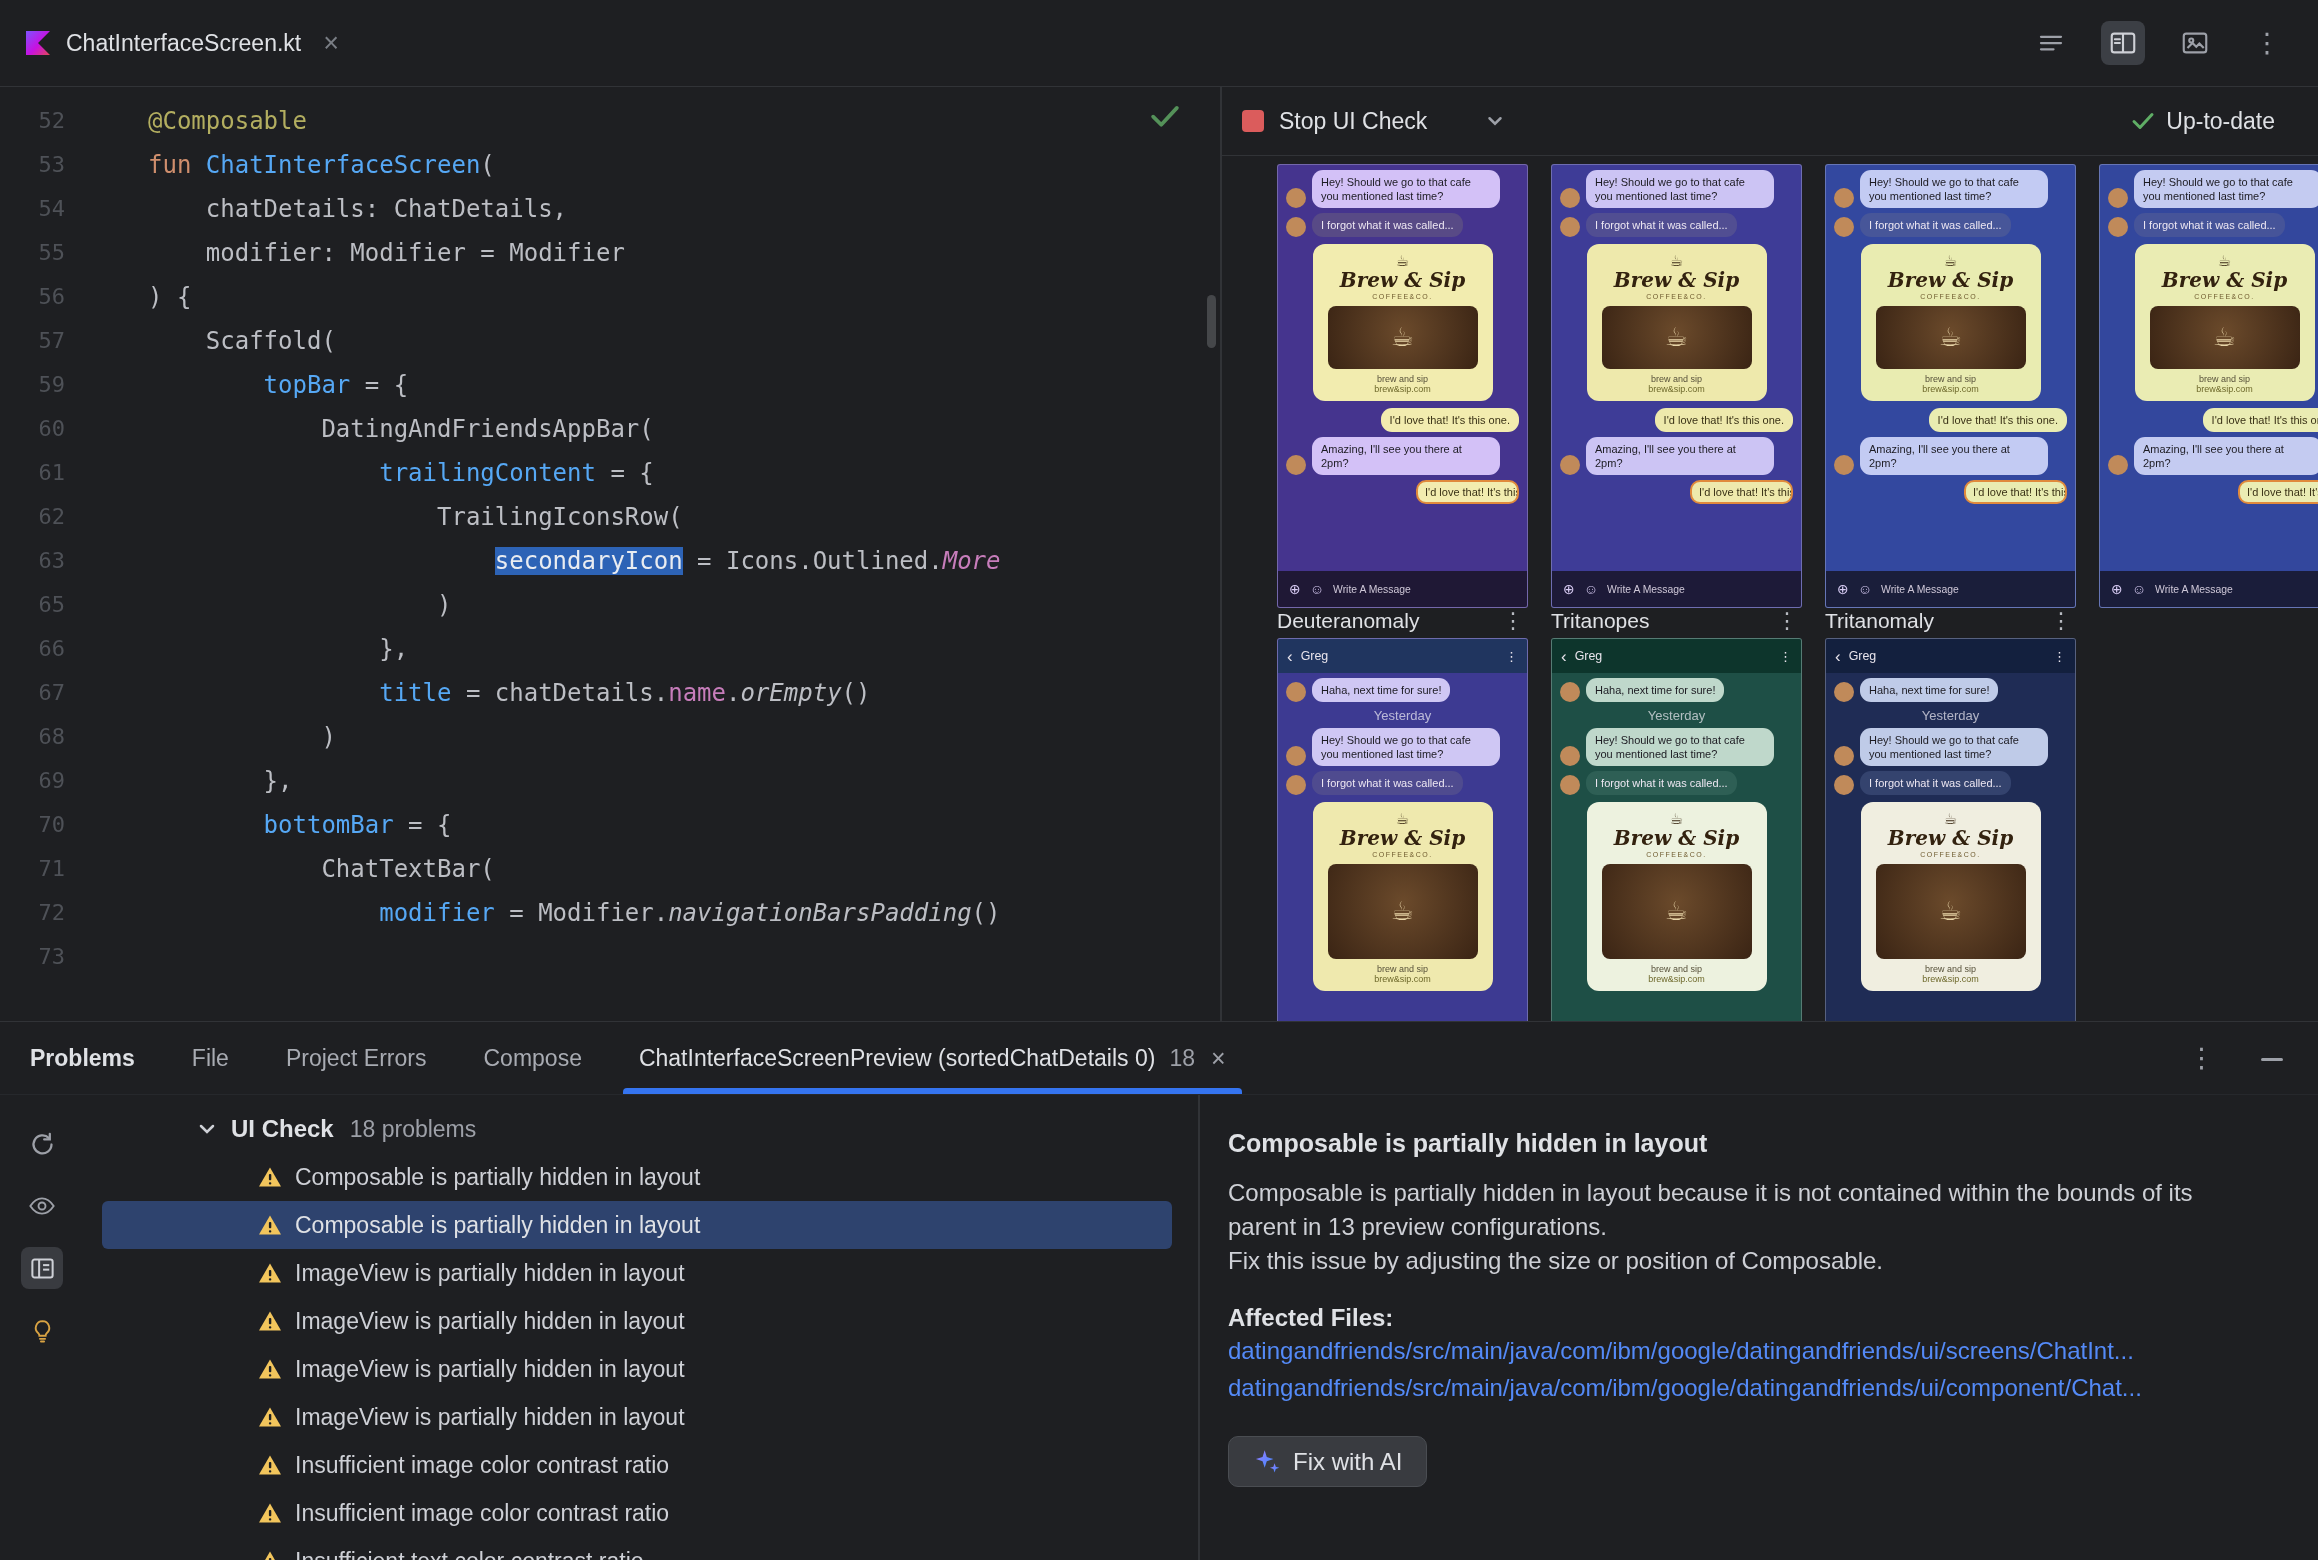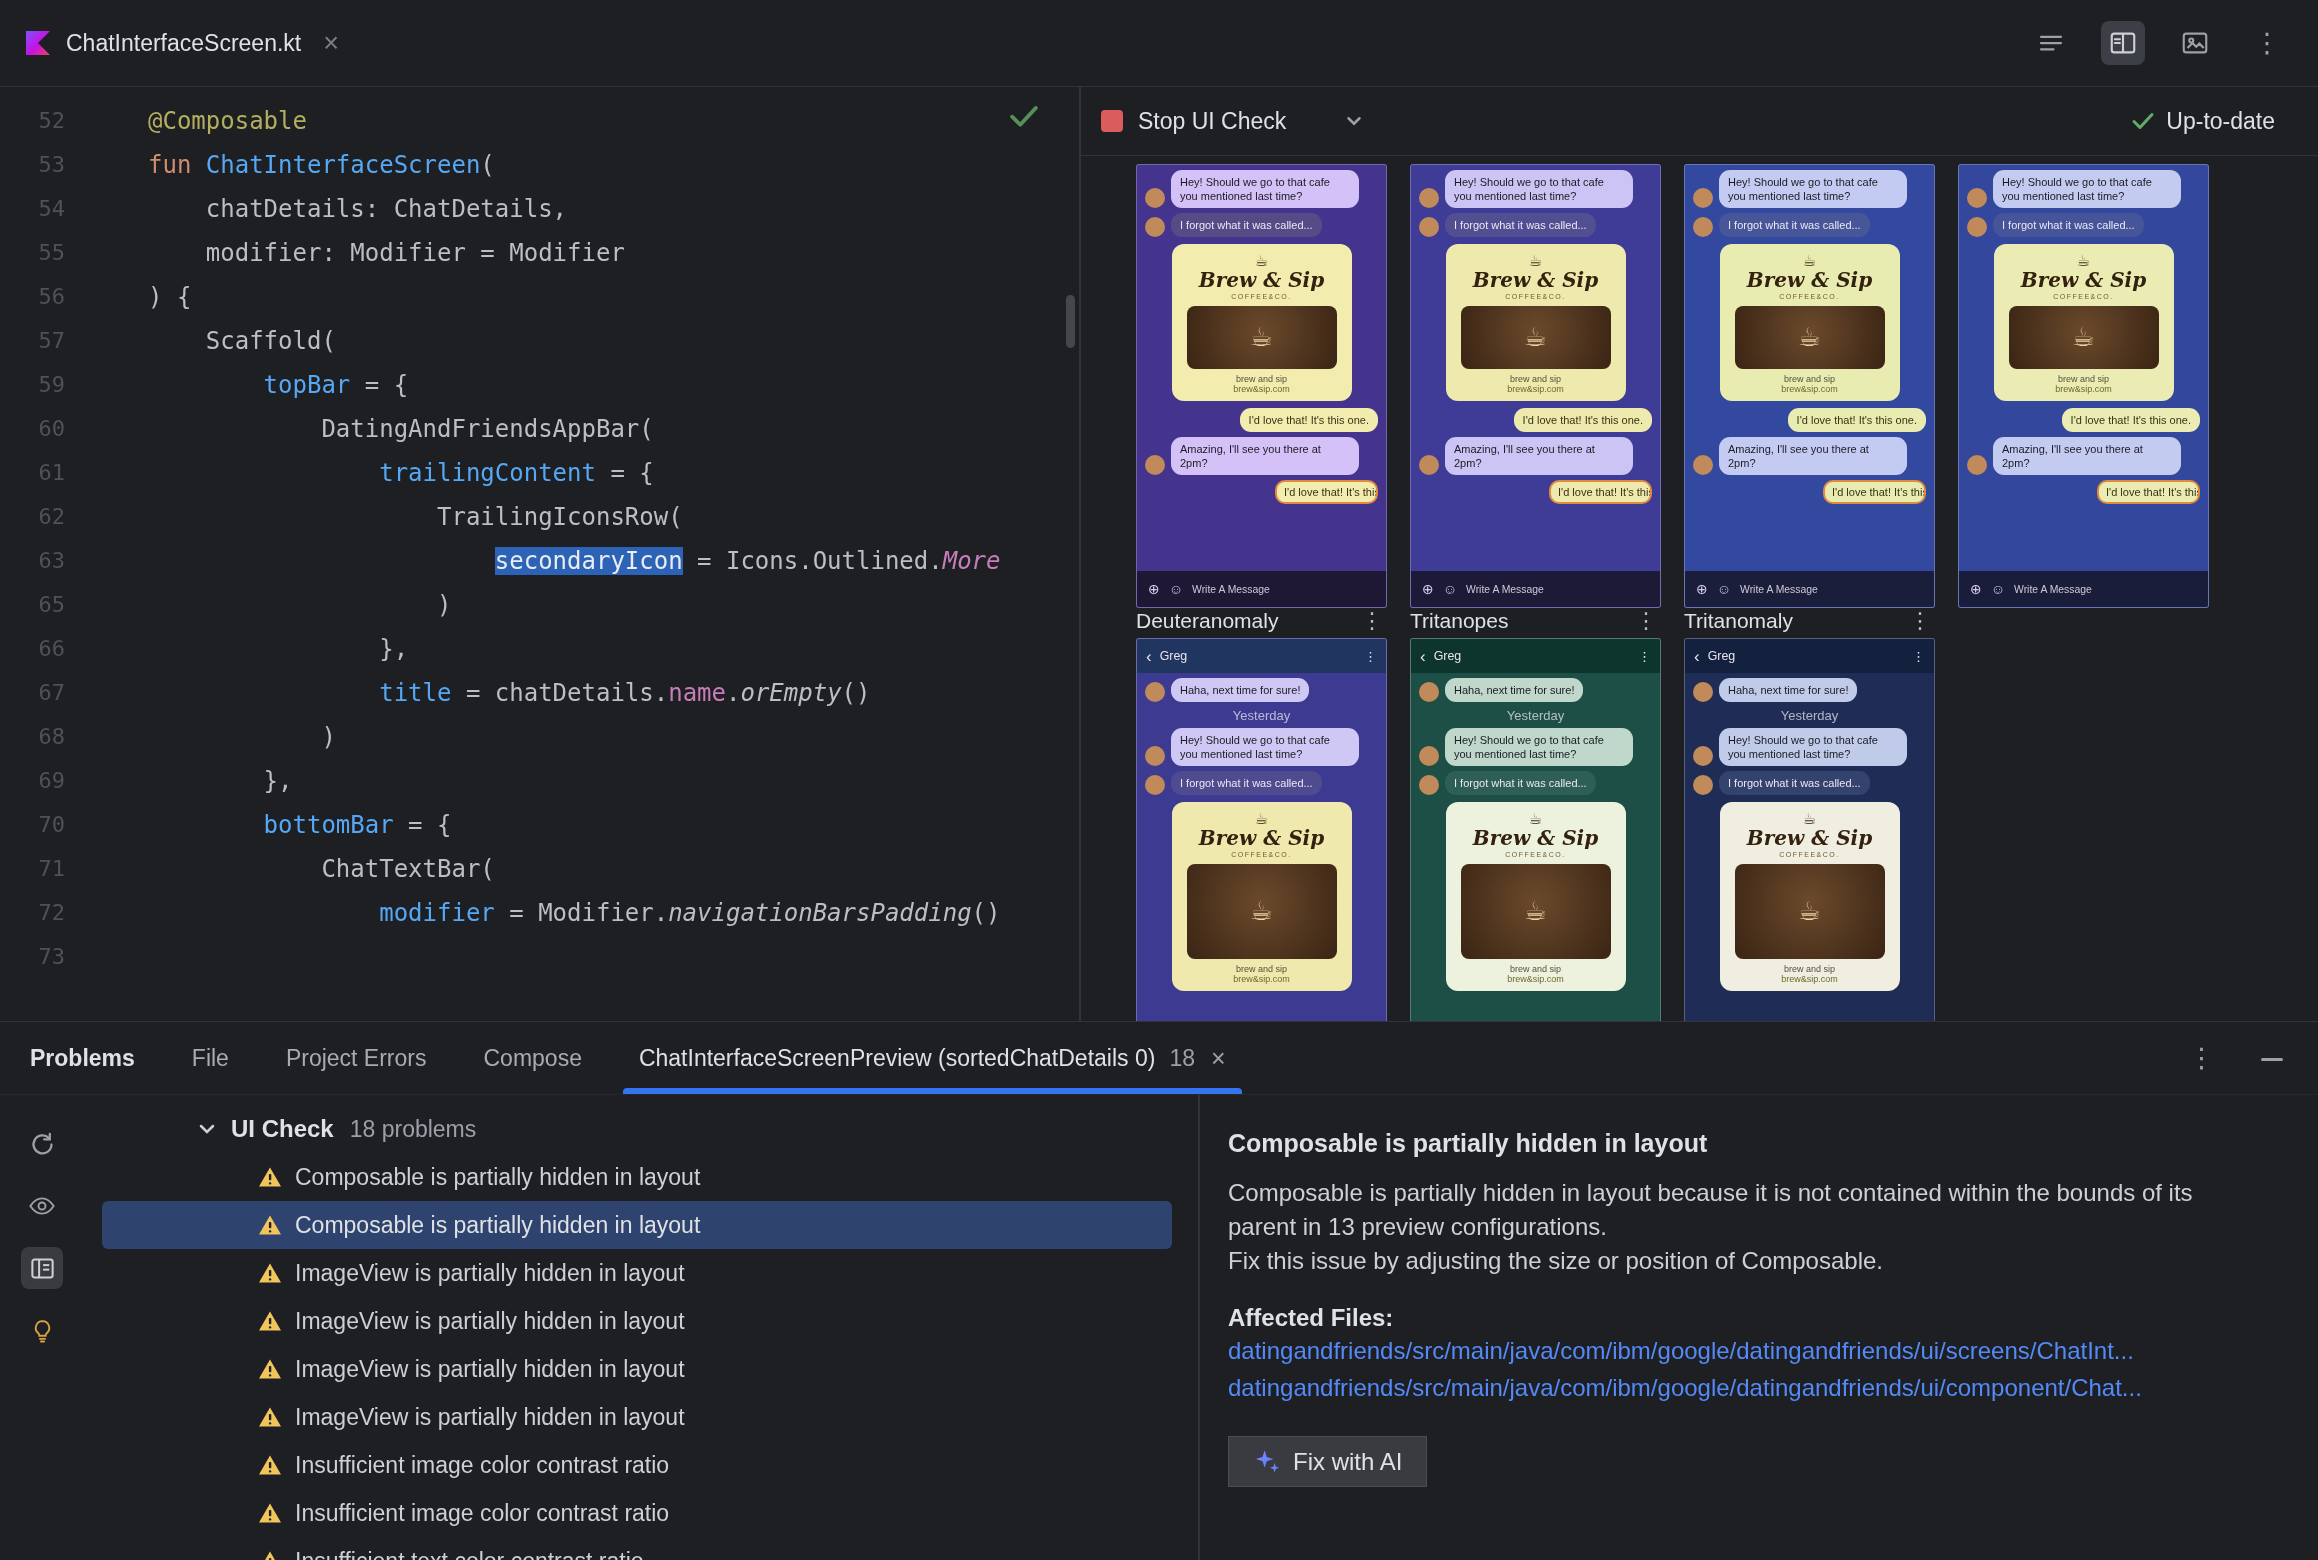--- a/index.html
+++ b/index.html
@@ -18,21 +18,21 @@
   .tb-right { margin-left:auto; display:flex; align-items:center; gap:28px; }
   .tb-ic { width:44px; height:44px; display:flex; align-items:center; justify-content:center; border-radius:8px; }
   .tb-ic.active { background:#3C3F45; }
   .dots { font-size:27px; color:#9DA0A8; line-height:1; }
 
   
   .main { height:934px; flex:none; display:flex; }
   .vdiv { width:2px; background:#313337; flex:none; }
 
   
-  .editor { width:1079px; flex:none; position:relative; overflow:hidden; padding-top:12px; }
+  .editor { width:1220px; flex:none; position:relative; overflow:hidden; padding-top:12px; }
   .code-line { display:flex; height:44px; line-height:44px; font-family:"DejaVu Sans Mono","Liberation Mono",monospace; font-size:24px; color:#BCBEC4; }
   .gut { flex:none; width:65px; text-align:right; padding-right:0; color:#4E5157; font-size:22px; }
   .gutpad { flex:none; width:83px; }
   .ctext { white-space:pre; }
   .c-ann { color:#B3AE60; }
   .c-kw  { color:#CF8E6D; }
   .c-fn  { color:#56A8F5; }
   .c-arg { color:#56A8F5; }
   .c-prop { color:#C77DBB; }
   .c-propi { color:#C77DBB; font-style:italic; }
@@ -111,21 +111,21 @@
   .item.selected { background:#2E436E; color:#DFE1E5; }
   .warnic { display:flex; align-items:center; }
 
   .pdiv { width:2px; background:#313337; flex:none; }
   .pdetails { flex:1; min-width:0; padding:34px 40px 0 28px; overflow:hidden; }
   .dtitle { font-weight:bold; font-size:25px; color:#DFE1E5; margin-bottom:18px; }
   .dbody { font-size:24px; line-height:34px; color:#CED0D6; max-width:1010px; }
   .dheading { margin-top:26px; font-weight:bold; font-size:24px; color:#DFE1E5; }
   .dlink { display:block; font-size:24px; line-height:37px; color:#548AF7; white-space:nowrap; overflow:hidden; text-decoration:none; }
   .fixbtn { margin-top:30px; display:inline-flex; align-items:center; gap:12px; height:51px; padding:0 24px;
-    background:#393B40; border:1px solid #4A4D52; border-radius:0; color:#DFE1E5; font-size:24px; }
+    background:#393B40; border:1px solid #4A4D52; border-radius:10px; color:#DFE1E5; font-size:24px; }
 </style>
 </head>
 <body>
 
 <div class="app">
 
   <header class="titlebar">
     <div class="file-tab">
       <span class="kt-icon"></span>
       <span class="file-title">ChatInterfaceScreen.kt</span>

